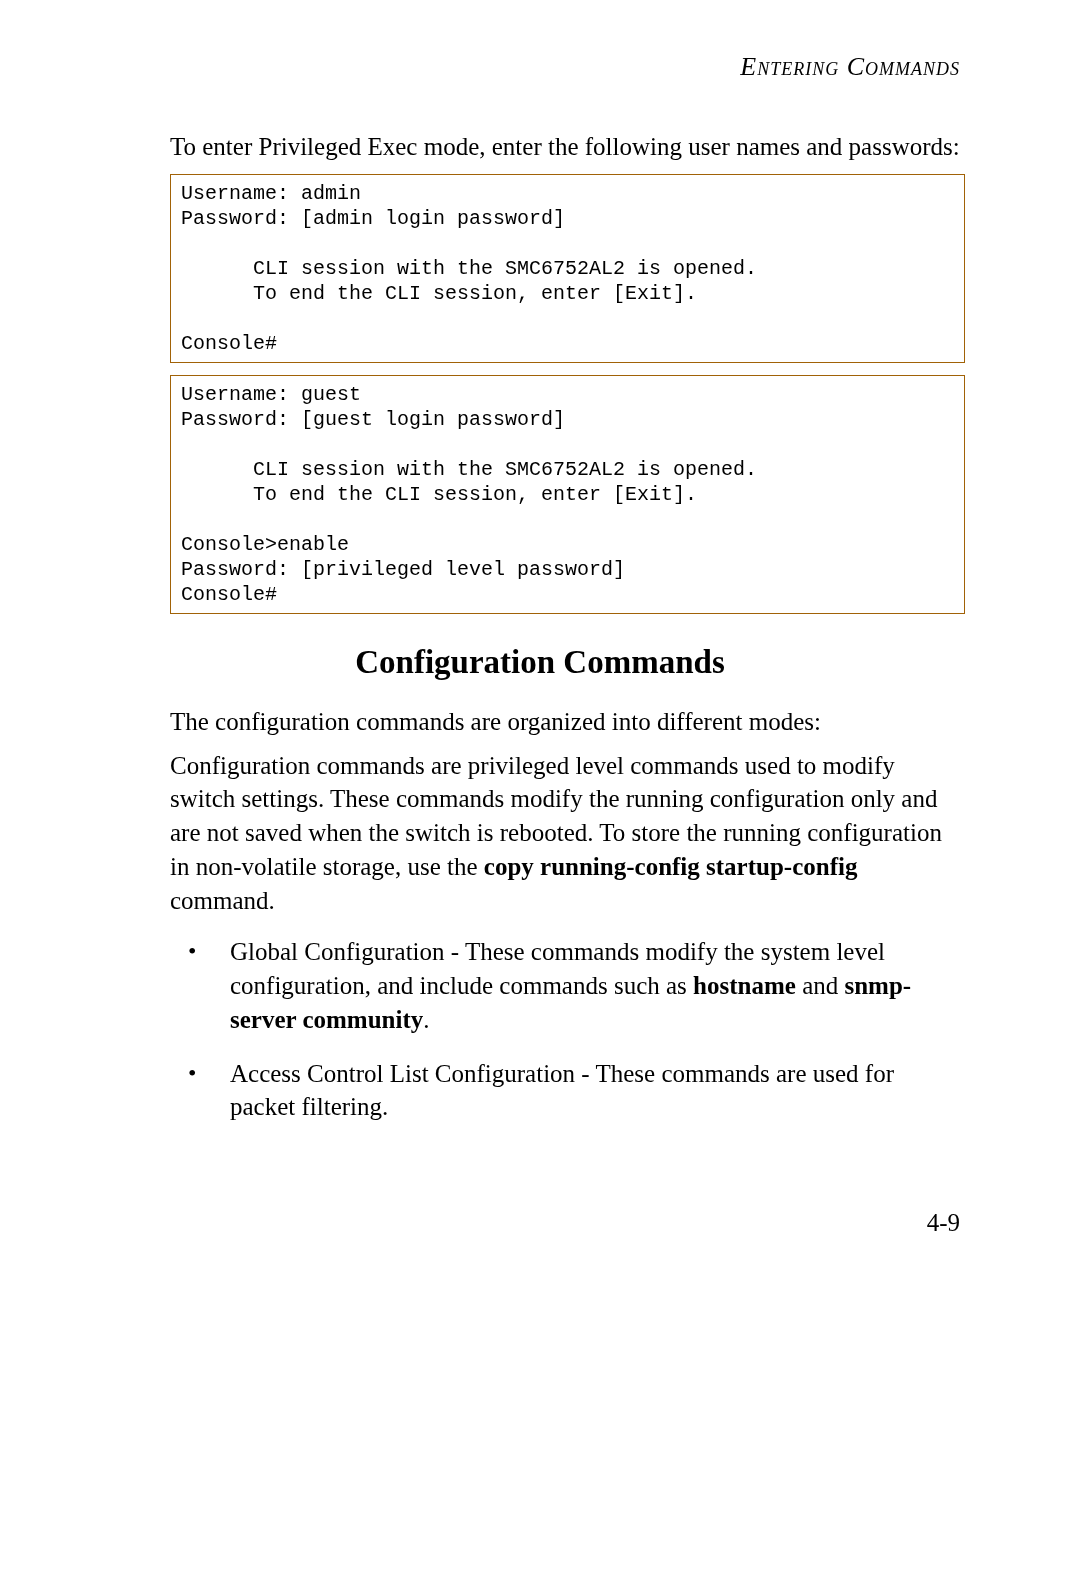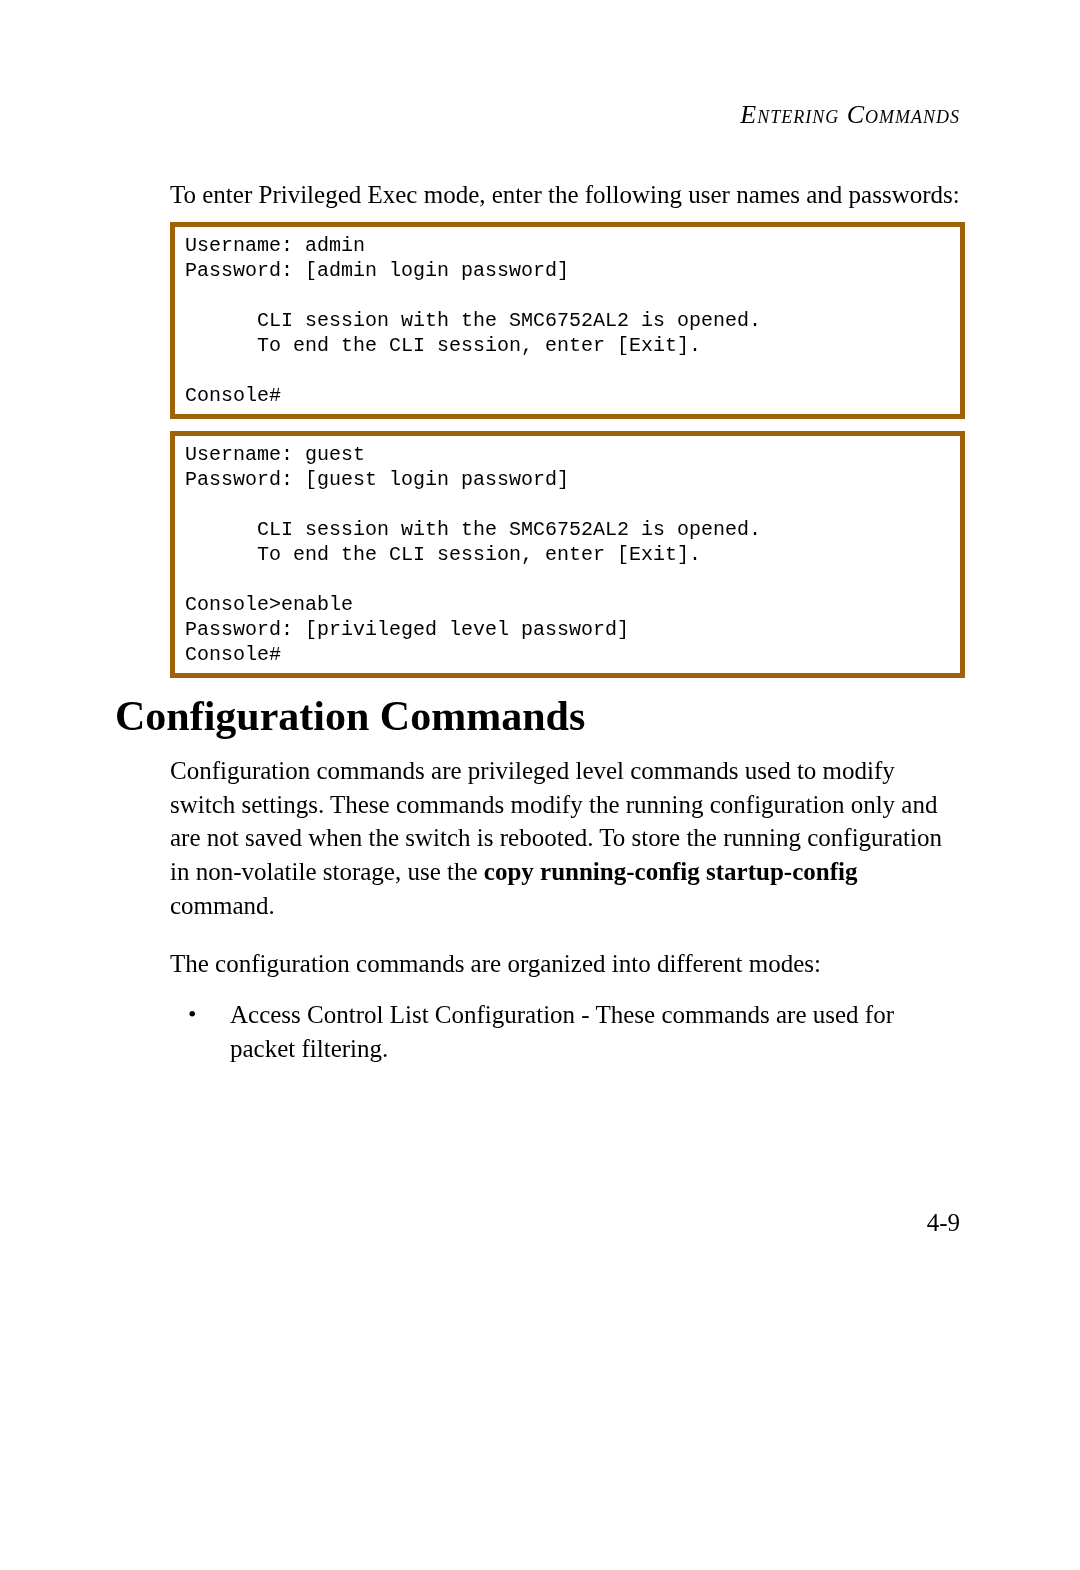--- a/index.html
+++ b/index.html
@@ -7,52 +7,53 @@
     padding: 0;
     background: #ffffff;
     font-family: Garamond, "Times New Roman", Times, serif;
     color: #000;
   }
   .page {
     width: 1080px;
     height: 1292px;
     position: relative;
     box-sizing: border-box;
-    padding: 100px 115px 80px 115px;
+    padding: 52px 115px 80px 115px;
   }
   .running-head {
     text-align: right;
     font-variant: small-caps;
     font-style: italic;
     font-size: 26px;
     letter-spacing: 1px;
     margin-bottom: 48px;
     margin-right: 5px;
   }
   .body-block {
     margin-left: 55px;
   }
   .para {
     font-size: 25px;
     line-height: 1.35;
     margin: 0 0 10px 0;
   }
   .code-box {
-    border: 5px solid #a16207;
+    border: 1px solid #a16207;
     font-family: "Courier New", Courier, monospace;
     font-size: 20px;
     line-height: 1.25;
     white-space: pre;
     padding: 6px 10px;
     margin: 8px 0 12px 0;
   }
   .h2 {
-    font-size: 42px;
+    font-size: 33px;
     font-weight: bold;
-    margin: 14px 0 14px 0;
+    margin: 30px 0 14px 0;
+    text-align: center;
   }
   ul.bullets {
     list-style: none;
     padding: 0;
     margin: 18px 0 0 0;
   }
   ul.bullets li {
     position: relative;
     padding-left: 60px;
     font-size: 25px;
@@ -98,25 +99,28 @@
       To end the CLI session, enter [Exit].
 
 Console&gt;enable
 Password: [privileged level password]
 Console#</div>
   </div>
 
   <div class="h2">Configuration Commands</div>
 
   <div class="body-block">
+    <p class="para" style="margin-top:24px;">The configuration commands are organized into different modes:</p>
+
     <p class="para">
       <span>Configuration commands are privileged level commands used to modify switch settings. These commands modify the running configuration only and are not saved when the switch is rebooted. To store the running configuration in non-volatile storage, use the </span><span class="b">copy running-config startup-config</span><span> command.</span>
     </p>
 
-    <p class="para" style="margin-top:24px;">The configuration commands are organized into different modes:</p>
-
     <ul class="bullets">
+      <li>
+        <span>Global Configuration - These commands modify the system level configuration, and include commands such as </span><span class="b">hostname</span><span> and </span><span class="b">snmp-server community</span><span>.</span>
+      </li>
       <li>Access Control List Configuration - These commands are used for packet filtering.</li>
     </ul>
   </div>
 
   <div class="page-num">4-9</div>
 </div>
 
 </body></html>

